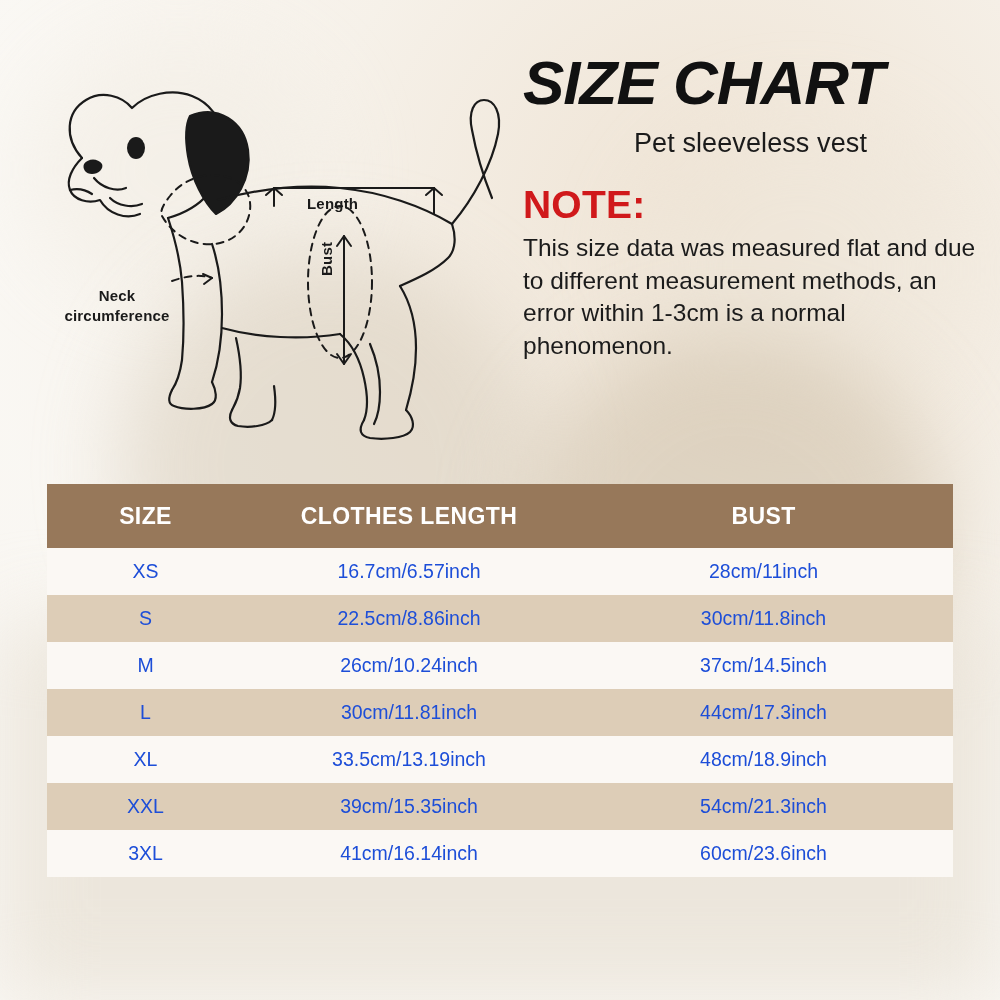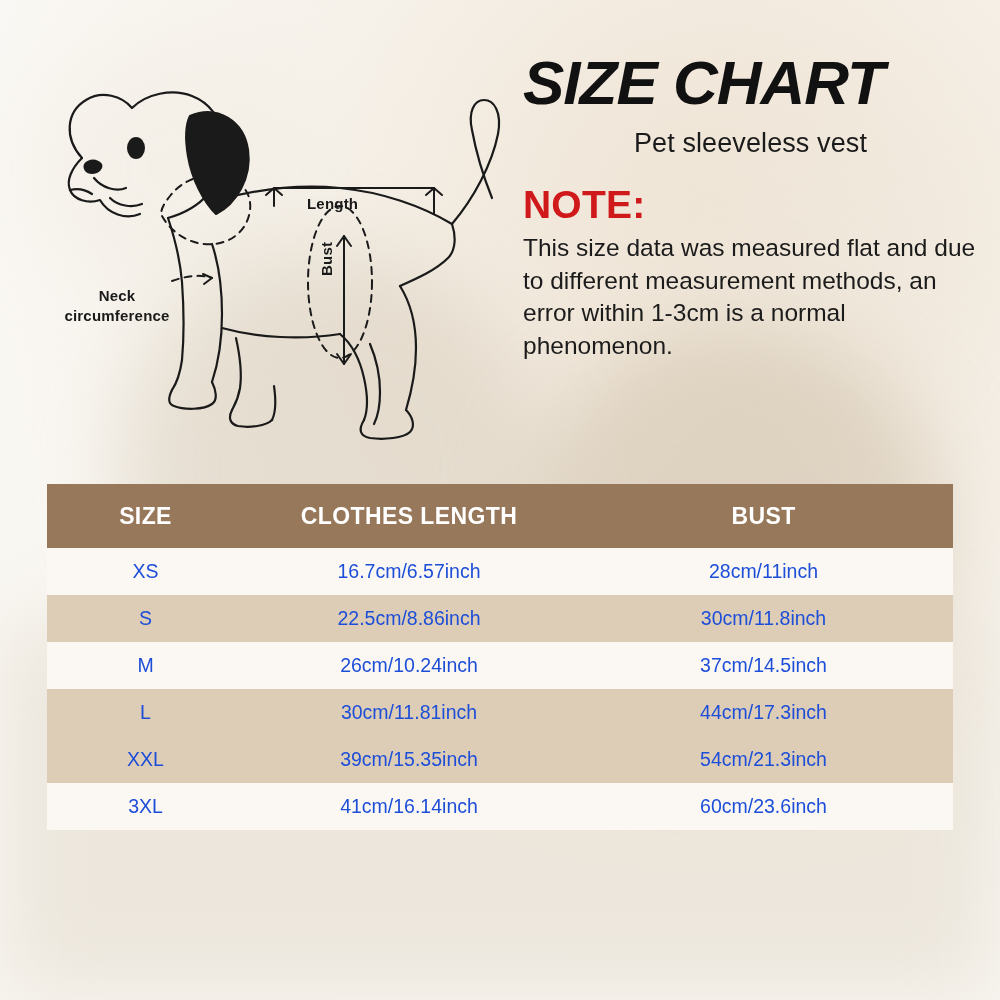--- a/index.html
+++ b/index.html
@@ -264,20 +264,25 @@
           <tr class="odd">
             <td>M</td>
             <td>26cm/10.24inch</td>
             <td>37cm/14.5inch</td>
           </tr>
           <tr class="even">
             <td>L</td>
             <td>30cm/11.81inch</td>
             <td>44cm/17.3inch</td>
           </tr>
+          <tr class="odd">
+            <td>XL</td>
+            <td>33.5cm/13.19inch</td>
+            <td>48cm/18.9inch</td>
+          </tr>
           <tr class="even">
             <td>XXL</td>
             <td>39cm/15.35inch</td>
             <td>54cm/21.3inch</td>
           </tr>
           <tr class="odd">
             <td>3XL</td>
             <td>41cm/16.14inch</td>
             <td>60cm/23.6inch</td>
           </tr>

